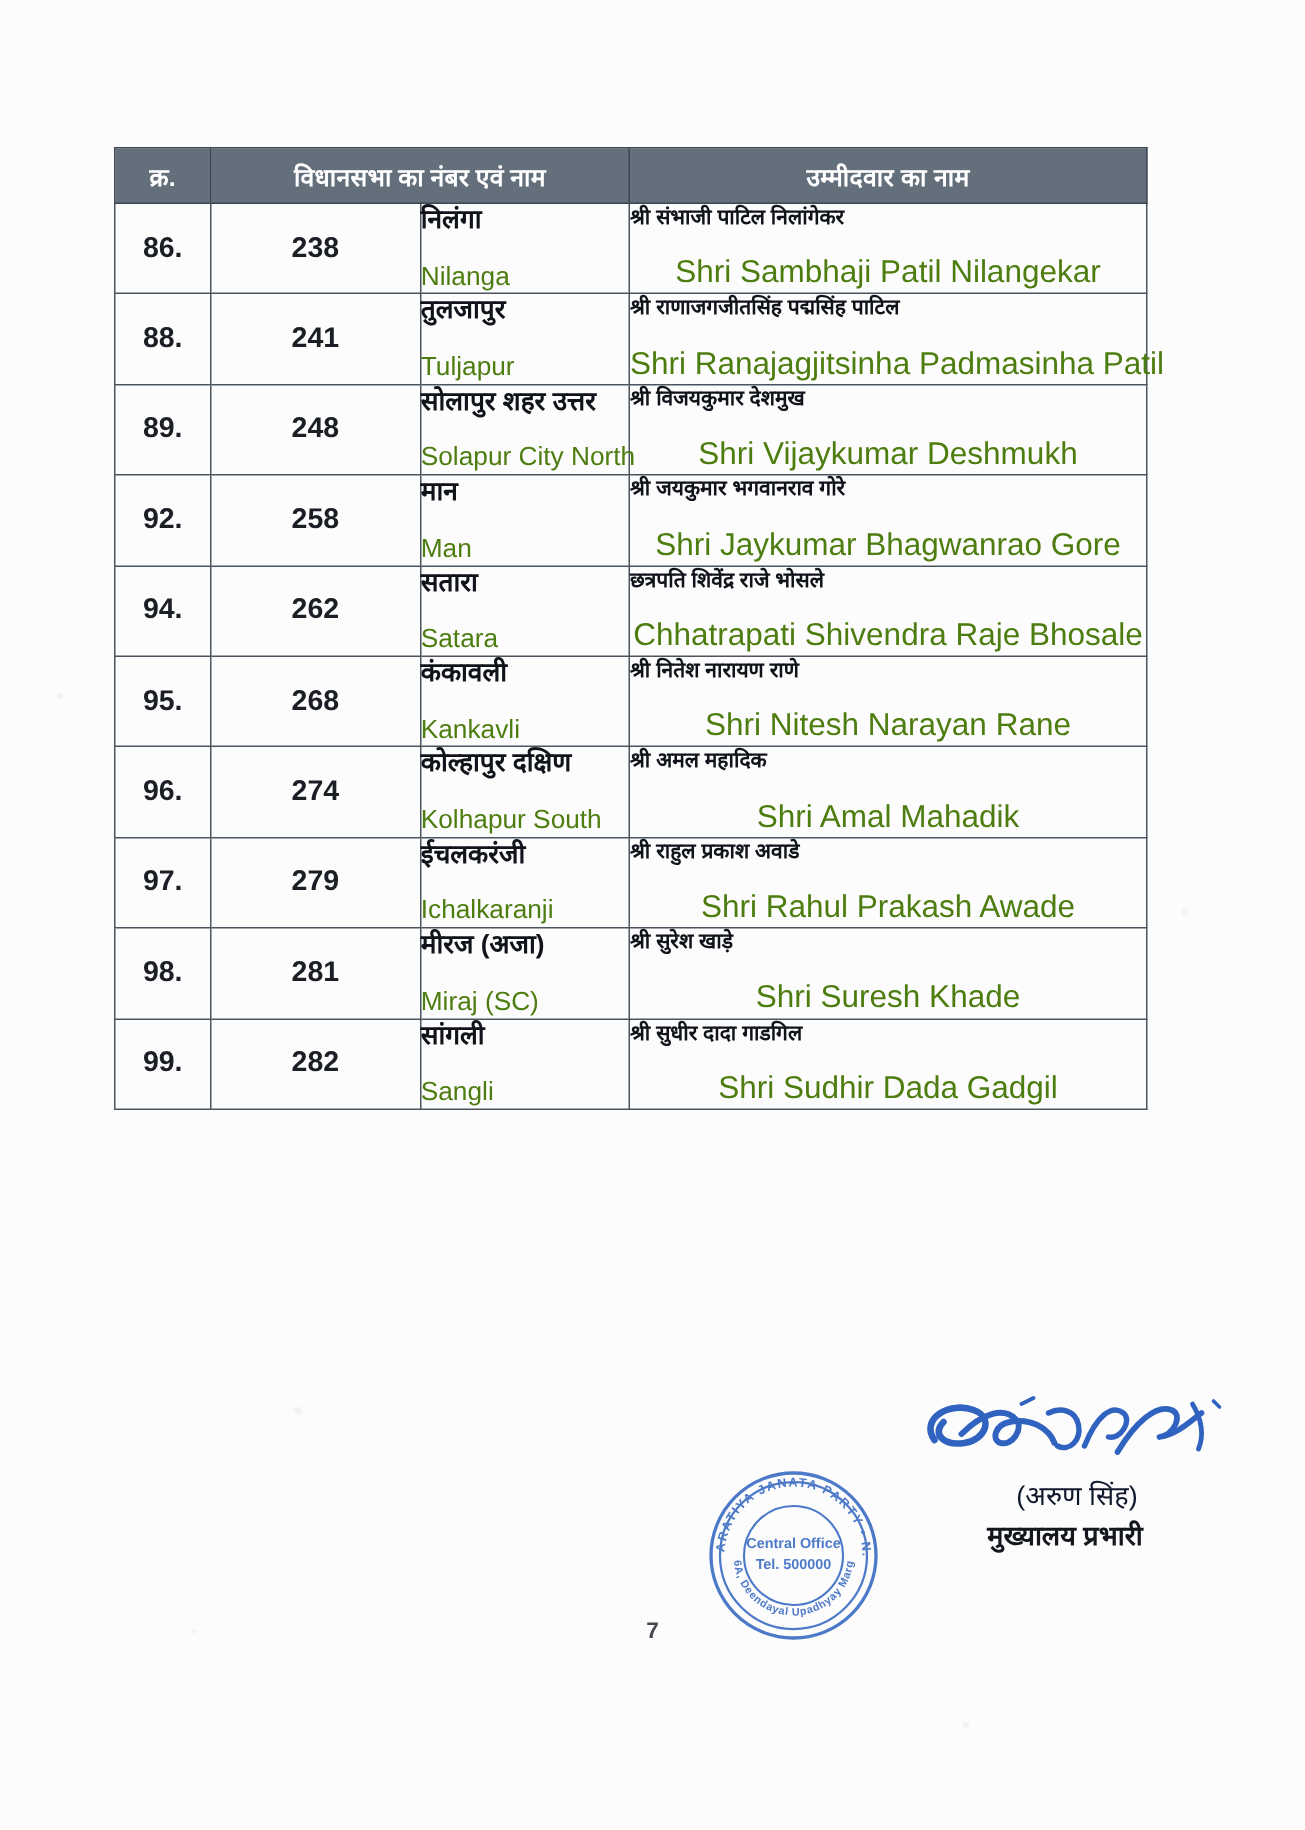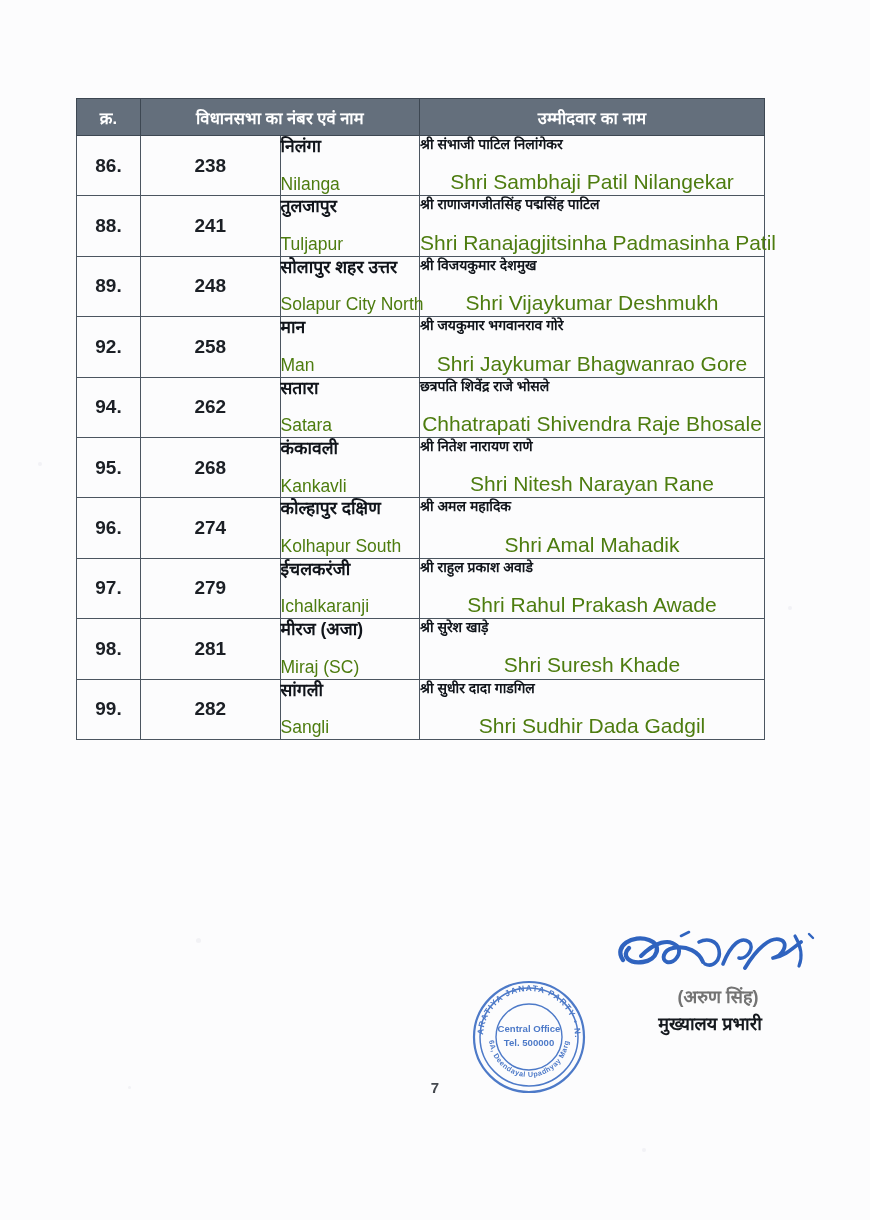--- a/index.html
+++ b/index.html
@@ -119,22 +119,22 @@
     text-align: center;
   }
   .sig-mark {
     height: 62px;
     position: relative;
     margin-bottom: -4px;
   }
   .sig-mark svg { position: absolute; left: 50%; transform: translateX(-50%); top: 0; }
   .sig-name {
     font-size: 18px;
-    font-weight: bold;
-    color: #737373;
+    font-weight: normal;
+    color: #0f172a;
     line-height: 1.5;
     white-space: nowrap;
     padding-left: 16px;
   }
   .sig-title1, .sig-title2 {
     font-size: 18px;
     font-weight: 600;
     color: #14181d;
     line-height: 1.55;
     white-space: nowrap;

